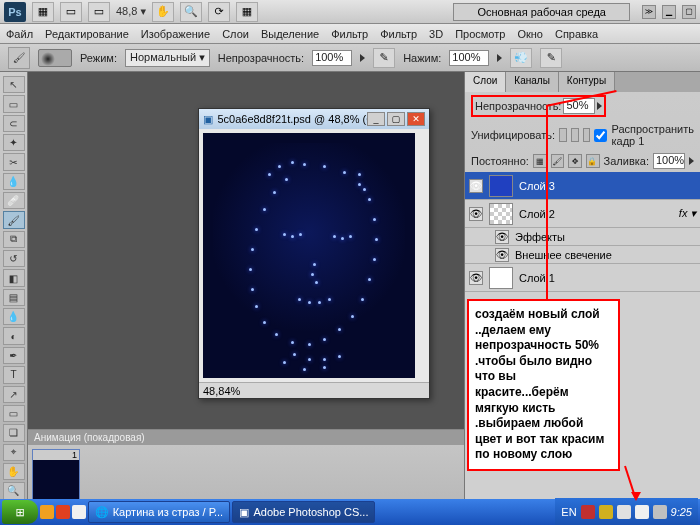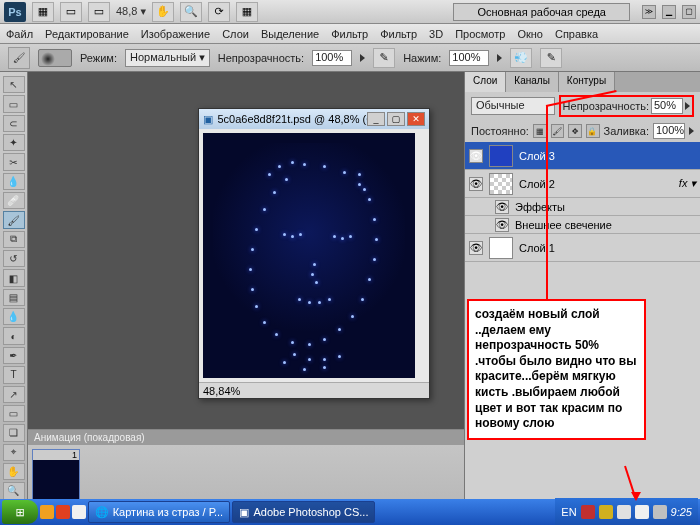--- a/index.html
+++ b/index.html
@@ -73,21 +73,21 @@
 .layer-thumb { width: 24px; height: 22px; background: #ccc; border: 1px solid #888; }
 .layer-thumb.blue { background: #2040c0; }
 .layer-thumb.checker { background: repeating-conic-gradient(#fff 0 25%, #ccc 0 50%) 0 0/8px 8px; }
 .layer-thumb.bw { background: #000; }
 .layer-thumb.white { background: #fff; }
 .sublayer { padding-left: 30px; font-size: 10px; height: 18px; }
 .panel-footer { height: 20px; background: #c0c0c0; border-top: 1px solid #888; display: flex; align-items: center; justify-content: flex-end; gap: 6px; padding: 0 4px; }
 .pf-btn { width: 16px; height: 14px; background: #d0d0d0; border: 1px solid #888; }
 
 
-.annotation { position: absolute; left: 467px; top: 299px; width: 179px; background: #fff; border: 2px solid red; padding: 6px; font-size: 12px; font-weight: bold; line-height: 1.3; z-index: 50; }
+.annotation { position: absolute; left: 467px; top: 299px; width: 153px; background: #fff; border: 2px solid red; padding: 6px; font-size: 12px; font-weight: bold; line-height: 1.3; z-index: 50; }
 
 
 .arrow-line { position: absolute; background: red; z-index: 40; }
 .arrow-head { position: absolute; width: 0; height: 0; z-index: 41; }
 
 
 .taskbar { position: absolute; bottom: 0; left: 0; right: 0; height: 26px; background: linear-gradient(#3a80e8,#1850b8); display: flex; align-items: center; padding: 0 2px; gap: 2px; color: #fff; font-size: 10px; }
 .start-btn { background: linear-gradient(#58c030,#2a7010); width: 36px; height: 24px; border-radius: 3px 10px 10px 3px; display: flex; align-items: center; justify-content: center; }
 .task-item { background: linear-gradient(#4a90f0,#2060c0); border: 1px solid #1a4090; height: 22px; padding: 0 6px; display: flex; align-items: center; gap: 4px; border-radius: 2px; max-width: 170px; overflow: hidden; white-space: nowrap; }
 .task-item.active { background: linear-gradient(#2050a0,#1a4088); }
@@ -271,26 +271,33 @@
     </div>
   </div>
 
   <div class="right-panels">
     <div class="panel-tabs">
       <div class="panel-tab active">Слои</div>
       <div class="panel-tab">Каналы</div>
       <div class="panel-tab">Контуры</div>
     </div>
     <div class="panel-row">
-      <div class="opt-select" style="flex:1"><span>Обычные</span></div>
       <span class="red-box" style="padding:1px 2px;display:flex;align-items:center;gap:2px;">
         <span>Непрозрачность:</span>
         <div class="opt-field" style="width:32px">50%</div>
         <span class="arrow-r"></span>
       </span>
+    </div>
+    <div class="panel-row" style="font-size:9px;">
+      <span>Унифицировать:</span>
+      <span class="mini"></span>
+      <span class="mini"></span>
+      <span class="mini"></span>
+      <input type="checkbox" checked="" style="">
+      <span>Распространить кадр 1</span>
     </div>
     <div class="panel-row" style="font-size:9px;">
       <span>Постоянно:</span>
       <span class="mini">▦</span>
       <span class="mini">🖌</span>
       <span class="mini">✥</span>
       <span class="mini">🔒</span>
       <span style="margin-left:auto">Заливка:</span>
       <div class="opt-field" style="width:32px">100%</div>
       <span class="arrow-r"></span>

